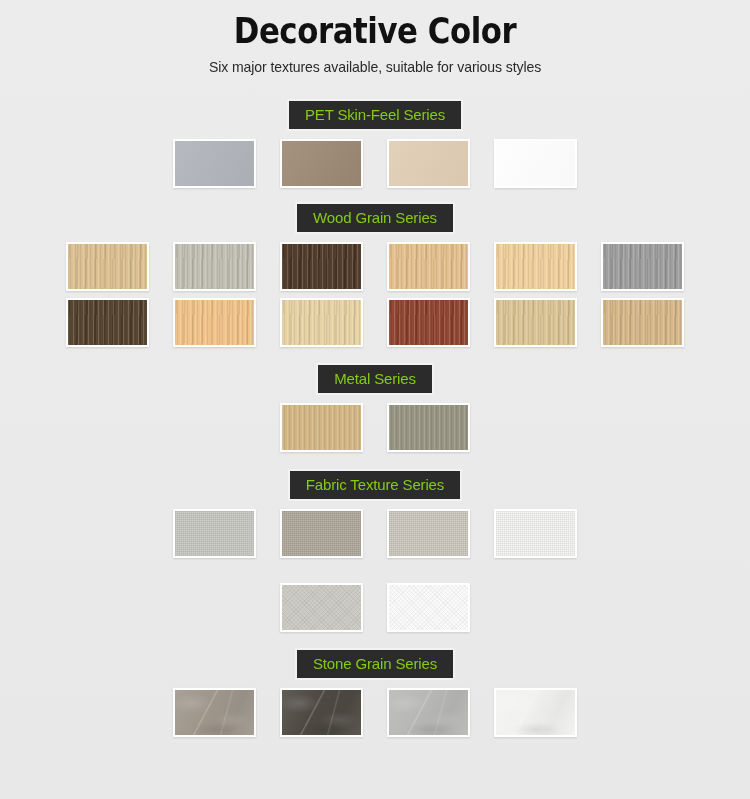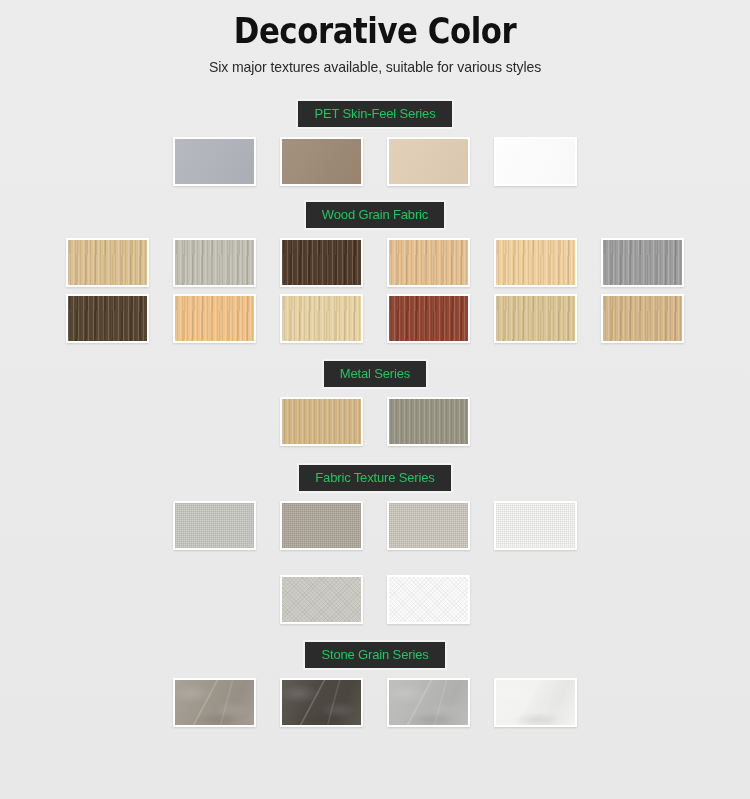--- a/index.html
+++ b/index.html
@@ -56,23 +56,23 @@
 
   .section {
     display: flex;
     flex-direction: column;
     align-items: center;
   }
 
   .section-label {
     display: inline-block;
     background: #2b2b2b;
-    color: #22c55e;
+    color: #84cc16;
     font-family: "Liberation Sans", sans-serif;
-    font-size: 13px;
+    font-size: 15px;
     line-height: 1;
     padding: 6px 16px 7px 16px;
     border: 2px solid #f2f2f2;
     letter-spacing: -0.15px;
     white-space: nowrap;
   }
 
   .rows {
     margin-top: 8px;
     display: flex;
@@ -204,21 +204,21 @@
             <div class="swatch">
               <div class="face tex-plain" title="pet-beige" style="background-color: rgb(223, 203, 178);"></div>
             </div>
             <div class="swatch">
               <div class="face tex-plain" title="pet-white" style="background-color: rgb(253, 253, 253);"></div>
             </div>
           </div>
         </div>
       </div>
       <div class="section" style="margin-top: 14px;">
-        <div class="section-label">Wood Grain Fabric</div>
+        <div class="section-label">Wood Grain Series</div>
         <div class="rows">
           <div class="row">
             <div class="swatch">
               <div class="face tex-wood" title="wood-light-oak" style="background-color: rgb(217, 189, 140);"></div>
             </div>
             <div class="swatch">
               <div class="face tex-wood" title="wood-gray-ash" style="background-color: rgb(191, 188, 176);"></div>
             </div>
             <div class="swatch">
               <div class="face tex-wood" title="wood-dark-walnut" style="background-color: rgb(74, 51, 34);"></div>

